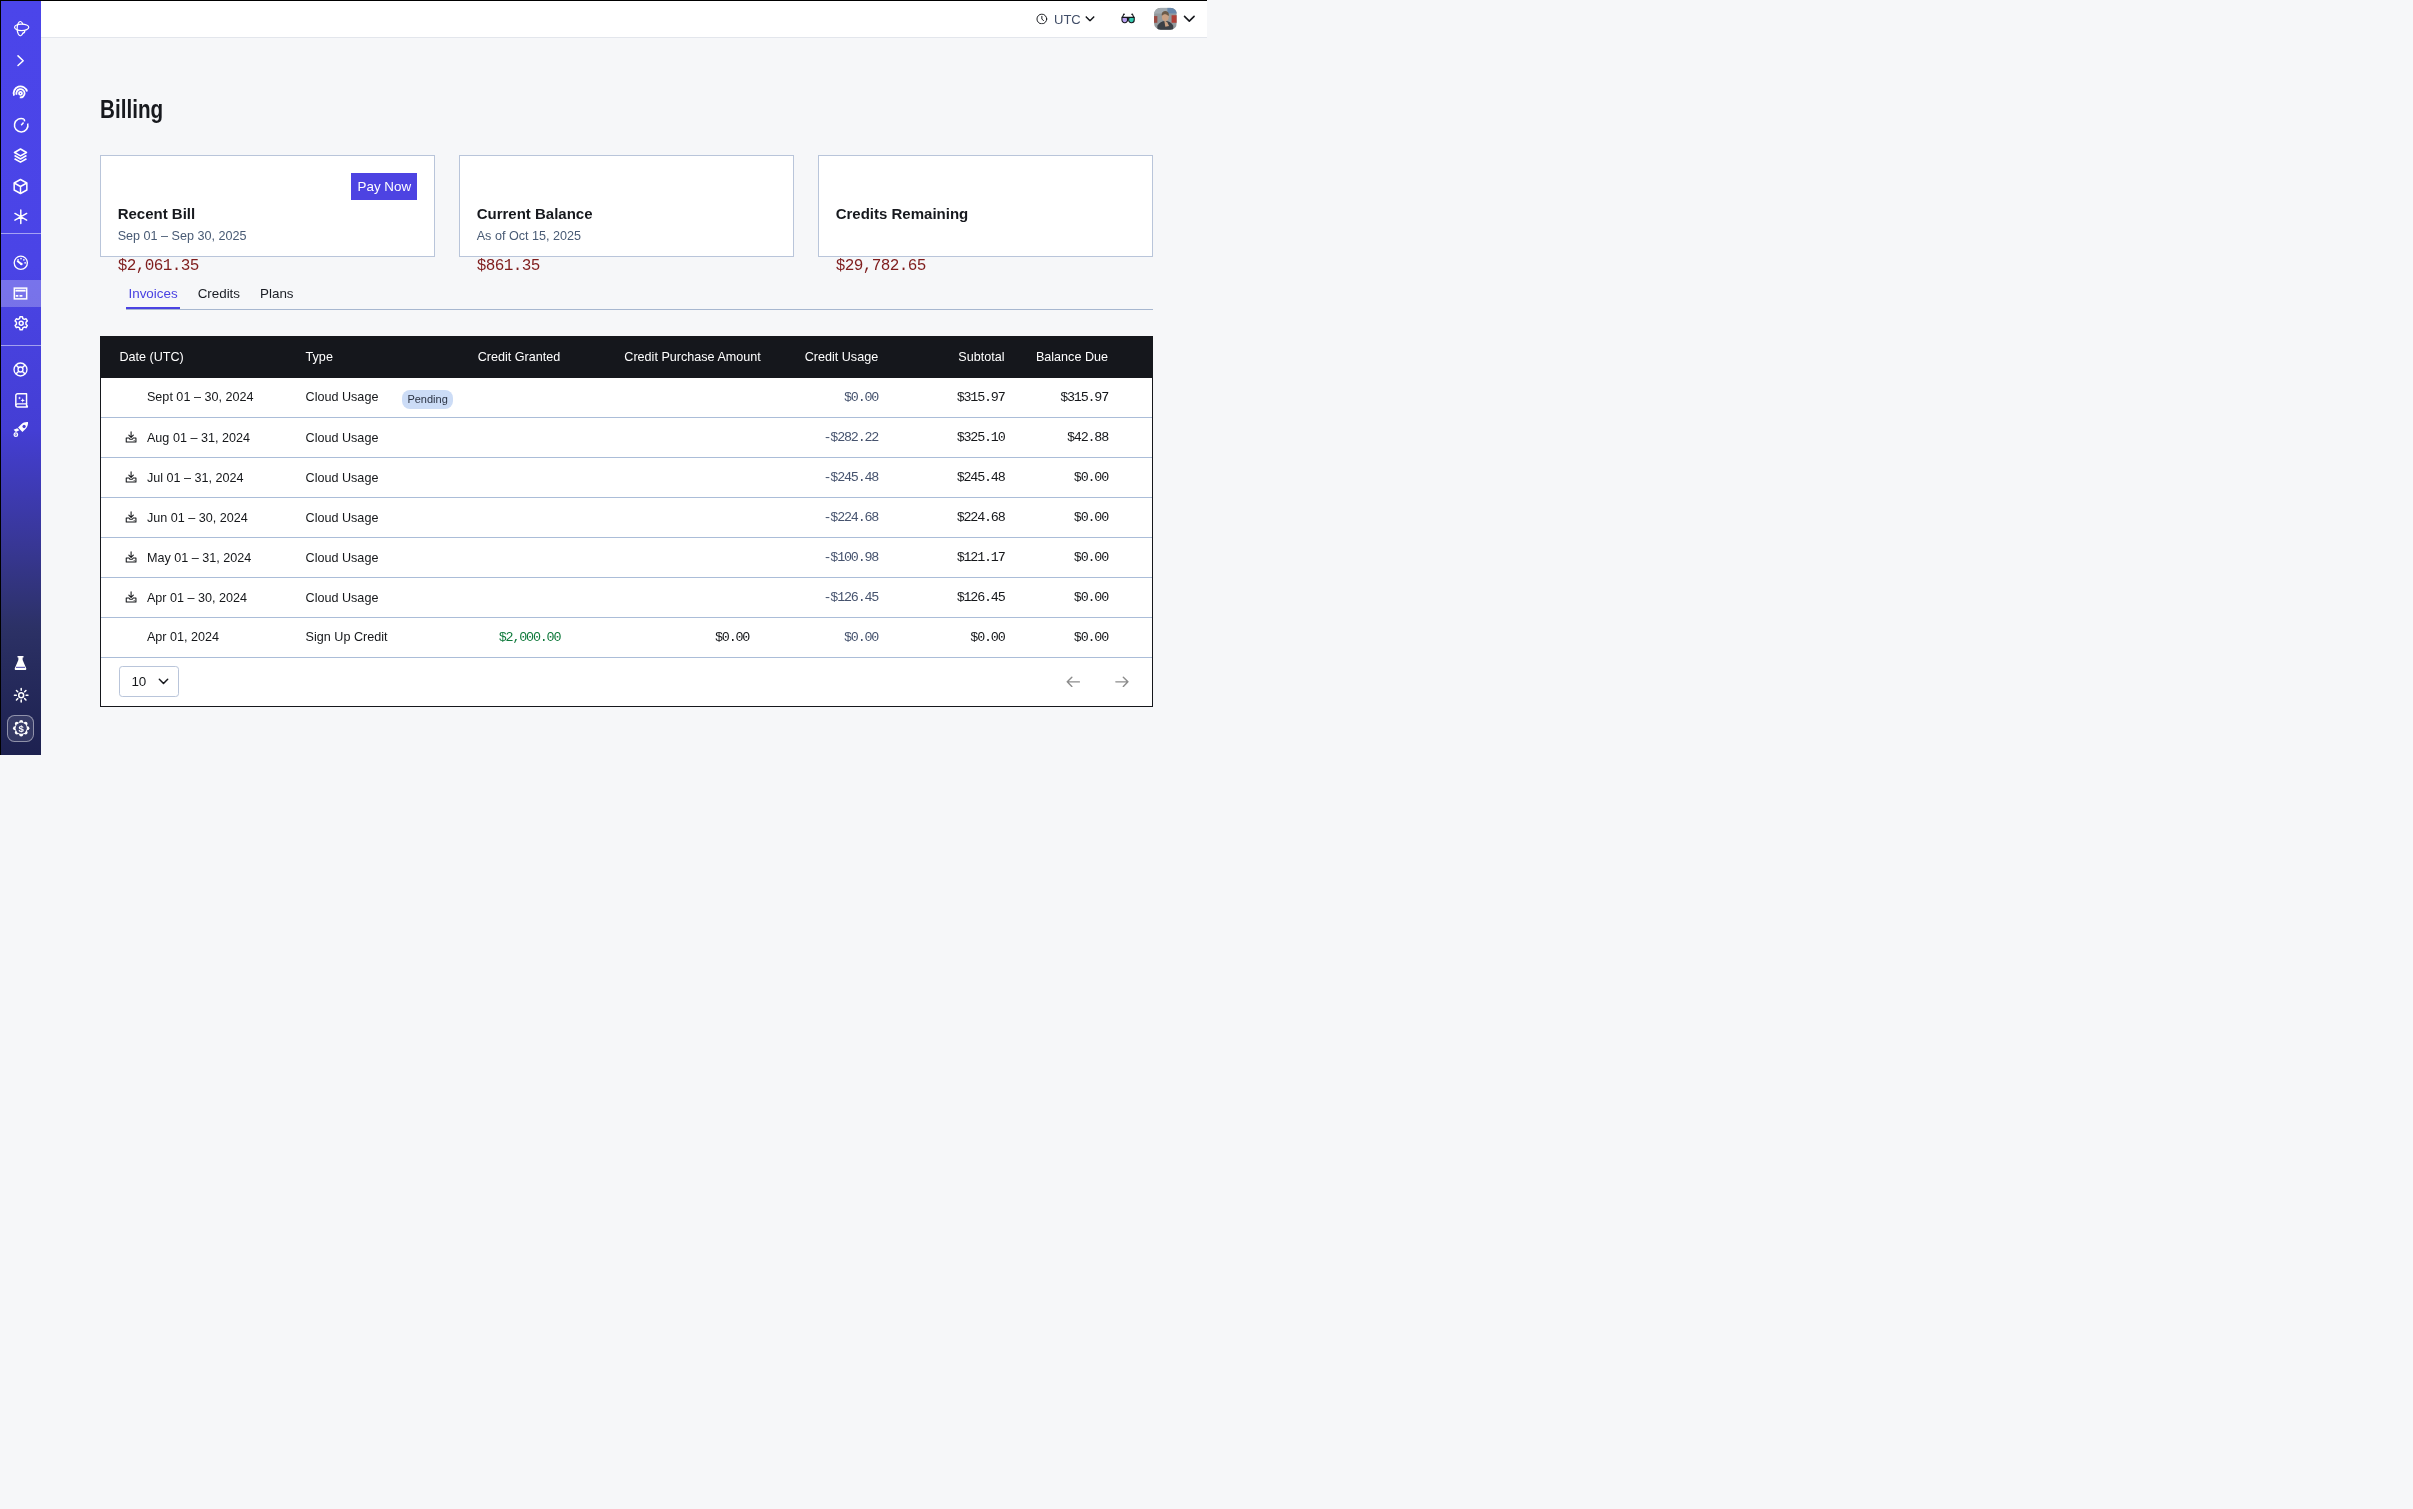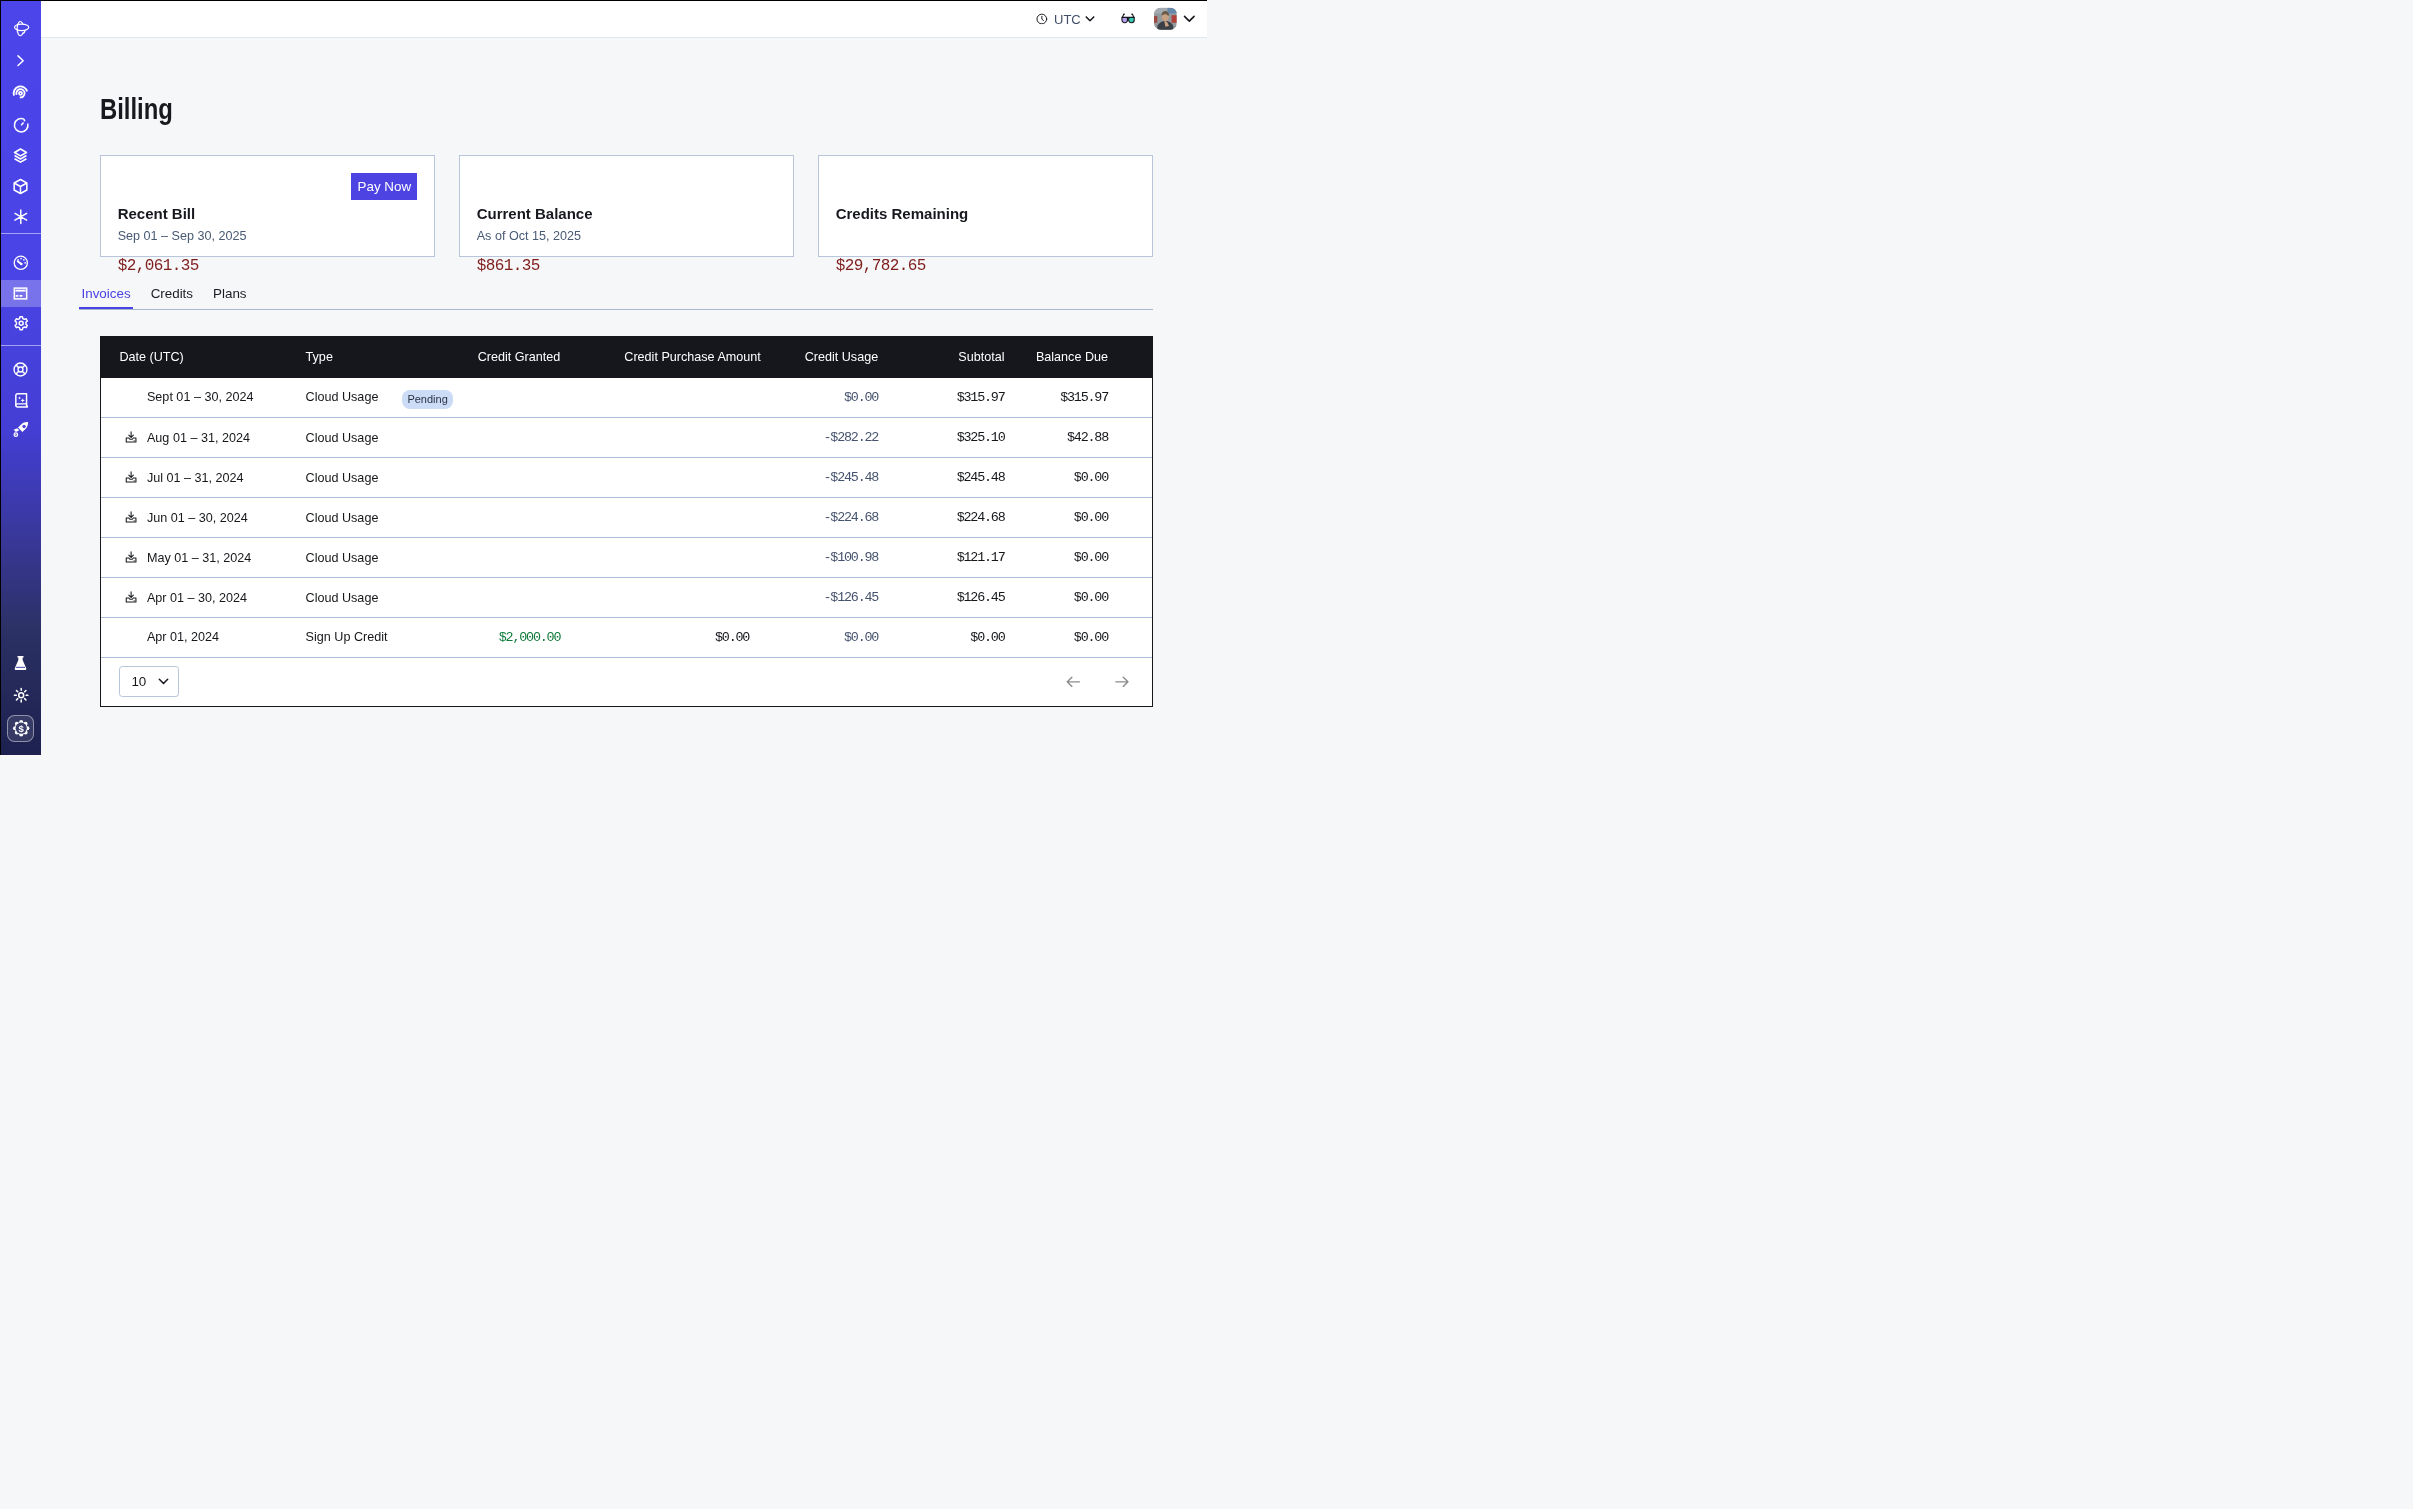--- a/index.html
+++ b/index.html
@@ -26,33 +26,33 @@
 
 .topbar {
   position:absolute; left:41px; top:0.8px; right:0; height:37px; background:#fff;
   border-bottom:0.8px solid #e3e6ec; z-index:30;
 }
 .tb { position:absolute; top:50%; transform:translateY(-50%); }
 .avatar { width:22.6px; height:22.6px; border-radius:6.7px; overflow:hidden; }
 
 
 .main { position:absolute; left:41px; top:38px; right:0; bottom:0; background:#f6f7f9; }
-h1 { font-size:30px; font-weight:700; color:#17191e;
+h1 { font-size:26px; font-weight:700; color:#17191e;
      margin:53px 0 0 59px; line-height:36px; }
 .sqz { display:inline-block; transform:scaleX(0.795); transform-origin:0 50%; }
 
 .cards { display:flex; gap:24px; margin:28px 54px 0 59px; }
 .card { position:relative; flex:1; height:102px; background:#fff; border:0.8px solid #b9c5da; padding:16px 16.7px; }
 .card h3 { font-size:15px; font-weight:700; color:#17191e; line-height:22.6px; padding-top:3.3px;margin-top:28px; }
 .card .sub { font-size:12.6px; color:#485a74; line-height:20px; margin-top:-0.4px; }
 .card .amt { font-family:"Liberation Mono", monospace; font-size:16px; letter-spacing:-0.6px; color:#7f1d1d; margin-top:11px; }
 .paybtn { position:absolute; right:16.7px; top:16.7px; width:66px; height:27px; background:#4d43e2; color:#fff;
   font-size:13.4px; display:flex; align-items:center; justify-content:center; }
 
-.tabs { display:flex; margin:27px 54px 0 38px; border-bottom:0.8px solid #a7b7d0; }
+.tabs { display:flex; margin:27px 54px 0 85px; border-bottom:0.8px solid #a7b7d0; }
 .tab { font-size:13.4px; line-height:20px; padding:0 2.5px 3.3px; color:#191c23; margin-right:15px; }
 .tab.active { color:#4a42e2; border-bottom:2.5px solid #4a42e2; margin-bottom:-0.8px; }
 
 
 .tablewrap { margin:26px 54px 0 59px; border:0.8px solid #15171c; border-bottom-width:1.7px; background:#fff; }
 table { border-collapse:collapse; width:100%; table-layout:fixed; }
 thead th { background:#15171c; color:#fff; font-weight:400; font-size:12.6px; height:41px; text-align:right; padding:0; }
 thead th:first-child { text-align:left; padding-left:18.4px; }
 thead th.th-type { text-align:left; }
 tbody td { height:40px; border-top:0.8px solid #abbdd8; font-size:12.6px; color:#15171a; text-align:right; padding:0; }

